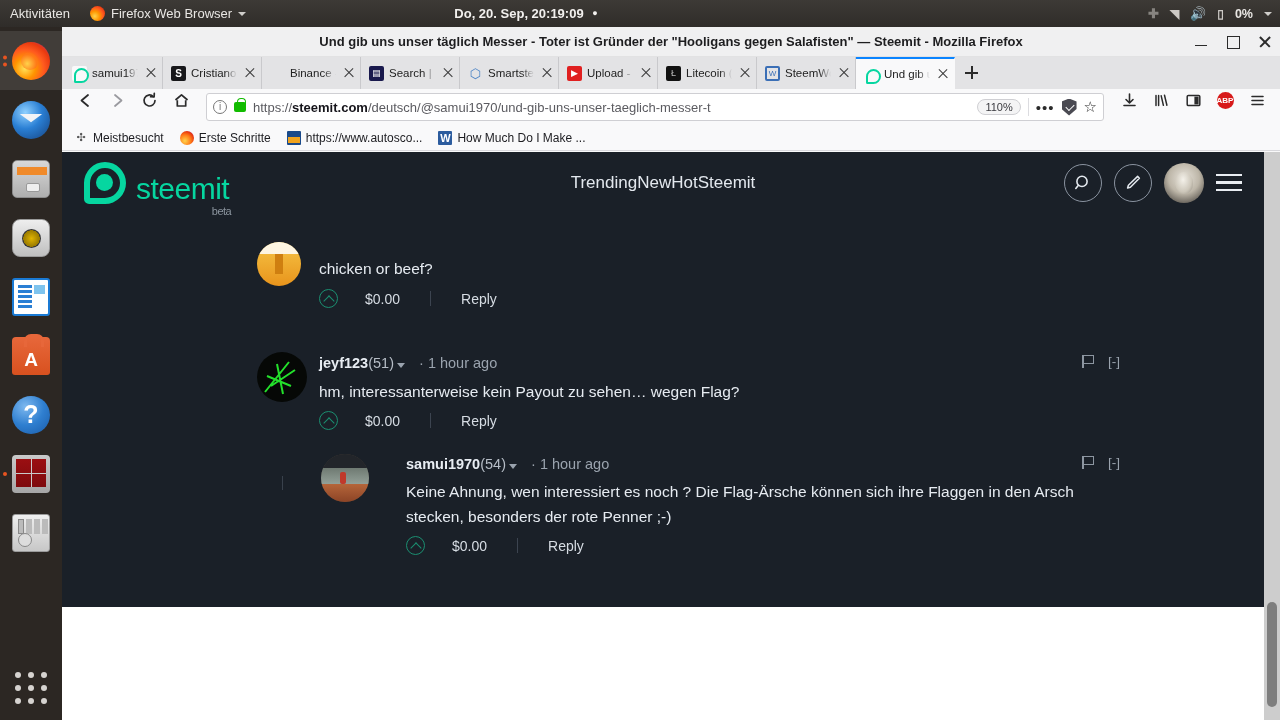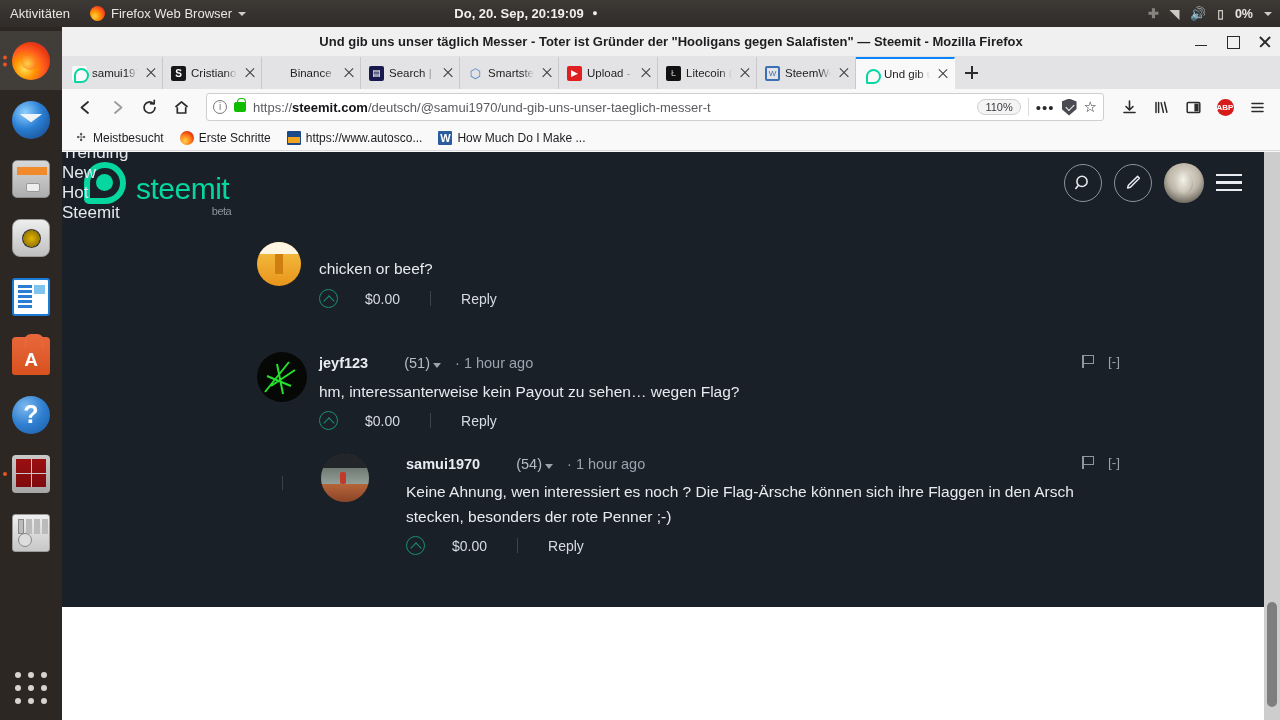--- a/index.html
+++ b/index.html
@@ -135,21 +135,21 @@
   .fav-s-black{background:#17171a;color:#fff;font-size:10px;font-weight:700;display:flex;align-items:center;justify-content:center;}
   .fav-blank{background:transparent;}
   .fav-doc{background:#19194d;color:#fff;font-size:9px;display:flex;align-items:center;justify-content:center;border-radius:2px;}
   .fav-hex{color:#4f86c6;font-size:13px;display:flex;align-items:center;justify-content:center;}
   .fav-play{background:#e02020;border-radius:3px;color:#fff;font-size:9px;display:flex;align-items:center;justify-content:center;}
   .fav-ltc{background:#111;color:#bbb;font-size:9px;display:flex;align-items:center;justify-content:center;border-radius:2px;}
   .fav-sw{border-radius:50%;border:2px solid #3b6fb6;color:#3b6fb6;font-size:8px;display:flex;align-items:center;justify-content:center;}
 
   
   #navbar { height: 36px; background: #f9f9fa; display: flex; align-items: center; gap: 2px; padding: 0 8px; }
-  .navbtn { width: 30px; height: 30px; border-radius: 4px; position: relative; display:flex;align-items:center;justify-content:center; }
+  .navbtn { width: 30px; height: 30px; border-radius: 4px; position: relative; display:flex;justify-content:center; }
   .navbtn svg { display:block; }
   #urlbar {
     flex: 1; height: 28px; margin: 0 8px; background: #fff; border: 1px solid #cfcfd3; border-radius: 3px;
     display: flex; align-items: center; padding: 0 6px; gap: 7px; font-size: 13px; color: #5b5b60;
   }
   #urlbar .url-text { flex: 1; overflow: hidden; white-space: nowrap;
     -webkit-mask-image: linear-gradient(to right, #000 93%, transparent 100%);
     mask-image: linear-gradient(to right, #000 93%, transparent 100%); }
   #urlbar .url-text b { color: #15141a; font-weight: 700; }
   .zoom-badge { font-size: 11px; color: #3a3a3f; border: 1px solid #cfcfd3; border-radius: 11px; padding: 1px 7px; background:#f4f4f5;}
@@ -180,42 +180,42 @@
     height: 62px; background: #1a2028; display: flex; align-items: center;
     padding: 0 22px; position: relative; border-bottom: 1px solid #1a2028;
   }
   .logo { display:flex; align-items: flex-end; gap: 10px; }
   .logo-mark { width: 42px; height: 42px; border-radius: 50% 50% 50% 12%; position: relative; }
   .logo-mark:after{content:"";position:absolute;inset:0;border:6px solid #06d6a0;border-radius:50% 50% 50% 12%;}
   .logo-mark:before{content:"";position:absolute;left:12px;top:12px;width:17px;height:17px;border-radius:50%;background:#06d6a0;}
   .logo-text { font-size: 30px; font-weight: 400; color: #06d6a0; letter-spacing: -0.5px; line-height: 1; position: relative; }
   .logo-beta { position:absolute; right: -2px; bottom: -13px; font-size: 11px; color: #8b949e; }
   #st-nav { position:absolute; left: 0; width: 1202px; display: flex; justify-content: center; 
-    font-size: 17px; color: #e3e8ee; pointer-events:none;flex-direction:column; }
+    font-size: 17px; color: #e3e8ee; pointer-events:none; }
   #st-nav span { pointer-events: auto; }
   #st-actions { position: absolute; right: 22px; display: flex; align-items: center; gap: 12px; }
   .circ-btn { width: 38px; height: 38px; border-radius: 50%; border: 1px solid #8a93a0;
     display: flex; align-items: center; justify-content: center; }
   .avatar-hdr { width: 40px; height: 40px; border-radius: 50%; overflow:hidden;
     background: radial-gradient(circle at 50% 38%, #e8e4dc 0%, #bdb6a8 48%, #6d6860 78%, #3b3833 100%); position: relative; }
   .avatar-hdr:before{content:"";position:absolute;left:11px;top:9px;width:18px;height:22px;border-radius:50% 50% 45% 45%;
     background:radial-gradient(ellipse at 45% 35%, #f4f1ea 0%, #cdc7ba 60%, #8d877c 100%);}
   .avatar-hdr:after{content:"";position:absolute;left:9px;top:22px;width:22px;height:14px;border-radius:50% 50% 40% 40%;
     background:linear-gradient(#b9b2a4,#6e6ا60);}
   .burger { width: 26px; display:flex;flex-direction:column;gap:5px; }
   .burger i { display:block; height: 2.5px; background: #e9edf2; }
 
   
   #comments { position: relative; padding-top: 0; }
   .cmt { position: relative; }
   .cmt-avatar { position: absolute; border-radius: 50%; overflow: hidden; }
   .cmt-body { position: absolute; }
   .cmt-meta { font-size: 14.5px; color: #c4cbd4; white-space: nowrap; }
   .cmt-meta .uname { color: #e8edf3; font-weight: 700; }
-  .cmt-meta .rep { color: #b6bdc6; padding-left: 36px; }
+  .cmt-meta .rep { color: #b6bdc6; }
   .cmt-meta .ago { color: #9aa3ae; }
   .cmt-caret { display:inline-block; width:0;height:0;margin-left:3px;
     border-left:4px solid transparent;border-right:4px solid transparent;border-top:5px solid #9aa3ae; }
   .cmt-text { font-size: 15.5px; color: #e6ebf1; line-height: 25px; }
   .cmt-foot { display:flex; align-items:center; gap: 16px; font-size: 14px; color: #d6dce3; }
   .upvote { width: 19px; height: 19px; border-radius: 50%; border: 1.6px solid #1b8f71; position: relative; flex:none;}
   .upvote:after{content:"";position:absolute;left:4.5px;top:7px;width:7px;height:7px;border-left:1.6px solid #1b8f71;
     border-top:1.6px solid #1b8f71;transform:rotate(45deg);}
   .payout { margin-left: 11px; }
   .vdiv { width:1px; height: 15px; background:#3c4450; margin: 0 14px; }

